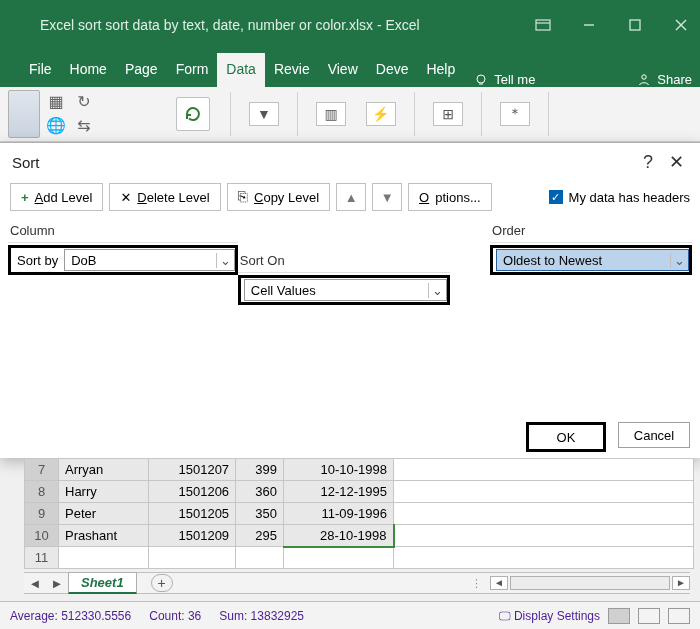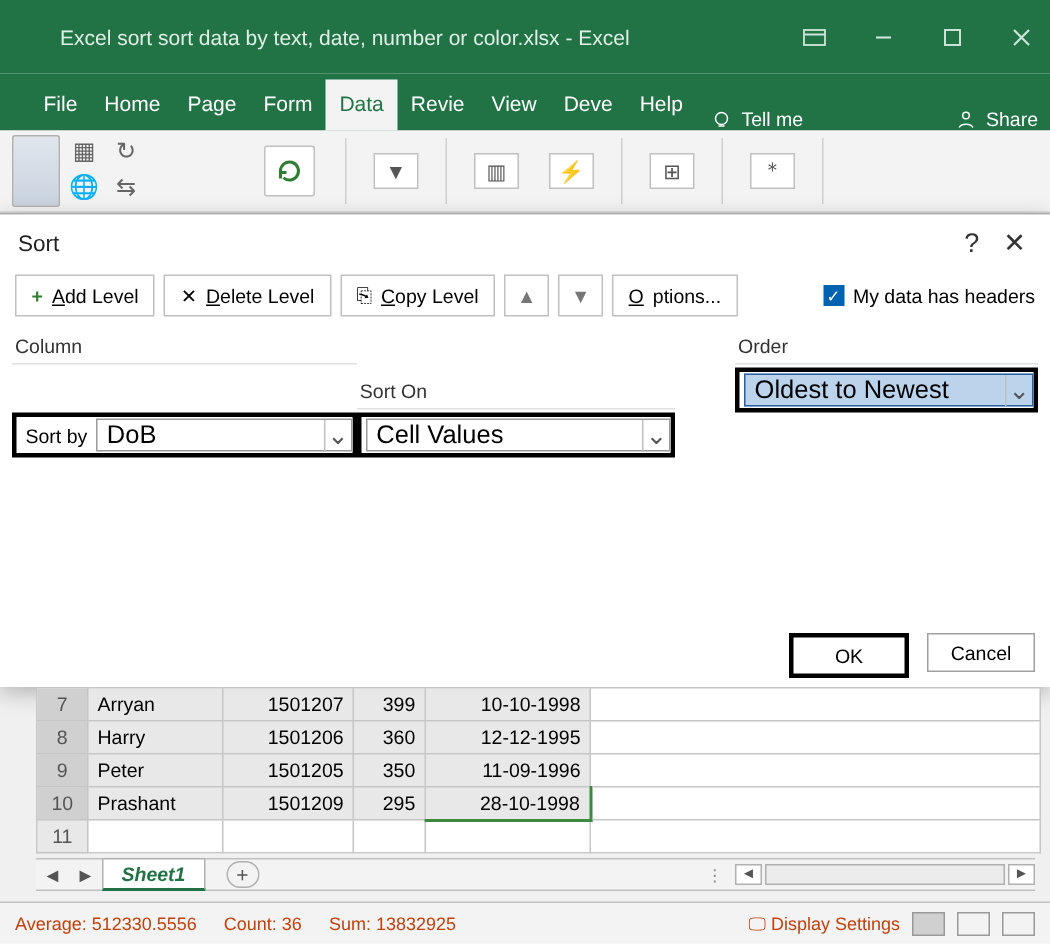--- a/index.html
+++ b/index.html
@@ -40,28 +40,28 @@
 
   .dialog-toolbar { display:flex; align-items:center; gap:6px; padding:0 10px 6px 10px; }
   .dbtn { display:flex; align-items:center; gap:6px; padding:4px 10px; border:1px solid #c0c0c0; background:#fff; font-size:13px; height:28px; }
   .dbtn span.u { text-decoration: underline; }
   .dbtn-sm { width:30px; justify-content:center; color:#777; }
   .headers-check { margin-left:auto; display:flex; align-items:center; gap:6px; font-size:13px; }
   .headers-check .box { width:14px; height:14px; background:#0063b1; display:flex; align-items:center; justify-content:center; color:#fff; font-size:11px; }
 
   .sort-grid { display:flex; padding:0 8px; margin-top:4px; }
   .col { display:flex; flex-direction:column; }
-  .colA { width:247px;justify-content:space-between; }
+  .colA { width:247px; }
   .colB { width:228px;margin-top:30px; }
   .colC { width:217px;margin-left:40px; }
   .col-head { font-size:13px; color:#333; padding:2px 2px 4px; border-bottom:1px solid #e0e0e0; }
   .row { display:flex; align-items:center; height:30px; margin-top:2px; }
   .heavy { border:3px solid #000; }
   .label { font-size:13px; padding:0 6px; }
-  .dd { flex:1; display:flex; align-items:center; border:1px solid #9a9a9a; height:22px; background:#fff; font-size:17px; }
+  .dd { flex:1; display:flex; align-items:center; border:1px solid #9a9a9a; height:22px; background:#fff; font-size:13px; }
   .dd.sel { background:#bcd3ec; border:1px solid #2a5fa0; }
   .dd .val { flex:1; padding:0 6px; overflow:hidden; white-space:nowrap; }
   .dd .caret { width:18px; text-align:center; color:#555; border-left:1px solid #c0c0c0; }
   .colB .row { padding-left:3px; }
   .colC .row { padding-left:3px; }
 
   .dialog-footer { position:absolute; bottom:6px; right:10px; display:flex; gap:12px; }
   .fbtn { min-width:72px; height:26px; border:1px solid #a0a0a0; background:#fff; font-size:13px; display:flex; align-items:center; justify-content:center; }
   .fbtn.ok { border:3px solid #000; min-width:80px; height:30px; }
 
@@ -78,21 +78,21 @@
   .sheet .empty td { background:#fff; }
 
   .sheetbar { position:absolute; top:572px; left:24px; right:10px; display:flex; align-items:center; height:22px; border-top:1px solid #c0c0c0; border-bottom:1px solid #c0c0c0; font-size:13px; background:#f3f3f3; }
   .sheetbar .navbtn { width:22px; text-align:center; color:#555; }
   .sheetbar .tab { background:#fff; padding:2px 12px; border:1px solid #b0b0b0; border-bottom:2px solid #217346; color:#217346; font-weight:600;font-style:italic; }
   .sheetbar .plus { width:22px; height:18px; border:1px solid #b0b0b0; border-radius:9px; text-align:center; margin-left:14px; color:#555; font-size:14px; line-height:16px;}
   .sheetbar .scroll { margin-left:auto; display:flex; align-items:center; gap:2px; }
   .sheetbar .scr-track { width:160px; height:14px; border:1px solid #b0b0b0; background:#ececec; }
   .sheetbar .scr-btn { width:18px; height:14px; border:1px solid #b0b0b0; background:#fff; text-align:center; font-size:10px; line-height:12px; color:#555;}
 
-  .statusbar { position:absolute; bottom:0; left:0; right:0; height:28px; background:#f3f3f3; border-top:1px solid #c0c0c0; display:flex; align-items:center; font-size:12px; color:#c2410c; padding:0 10px; gap:18px; }
+  .statusbar { position:absolute; bottom:0; left:0; right:0; height:28px; background:#f3f3f3; border-top:1px solid #c0c0c0; display:flex; align-items:center; font-size:12px; color:#4c1d95; padding:0 10px; gap:18px; }
   .statusbar .right { margin-left:auto; display:flex; align-items:center; gap:8px; }
   .viewbtn { width:22px; height:16px; border:1px solid #999; }
   .viewbtn.active { background:#d0d0d0; }
 
   svg { display:block; }
 </style>
 </head>
 <body>
 
 <div class="titlebar">

